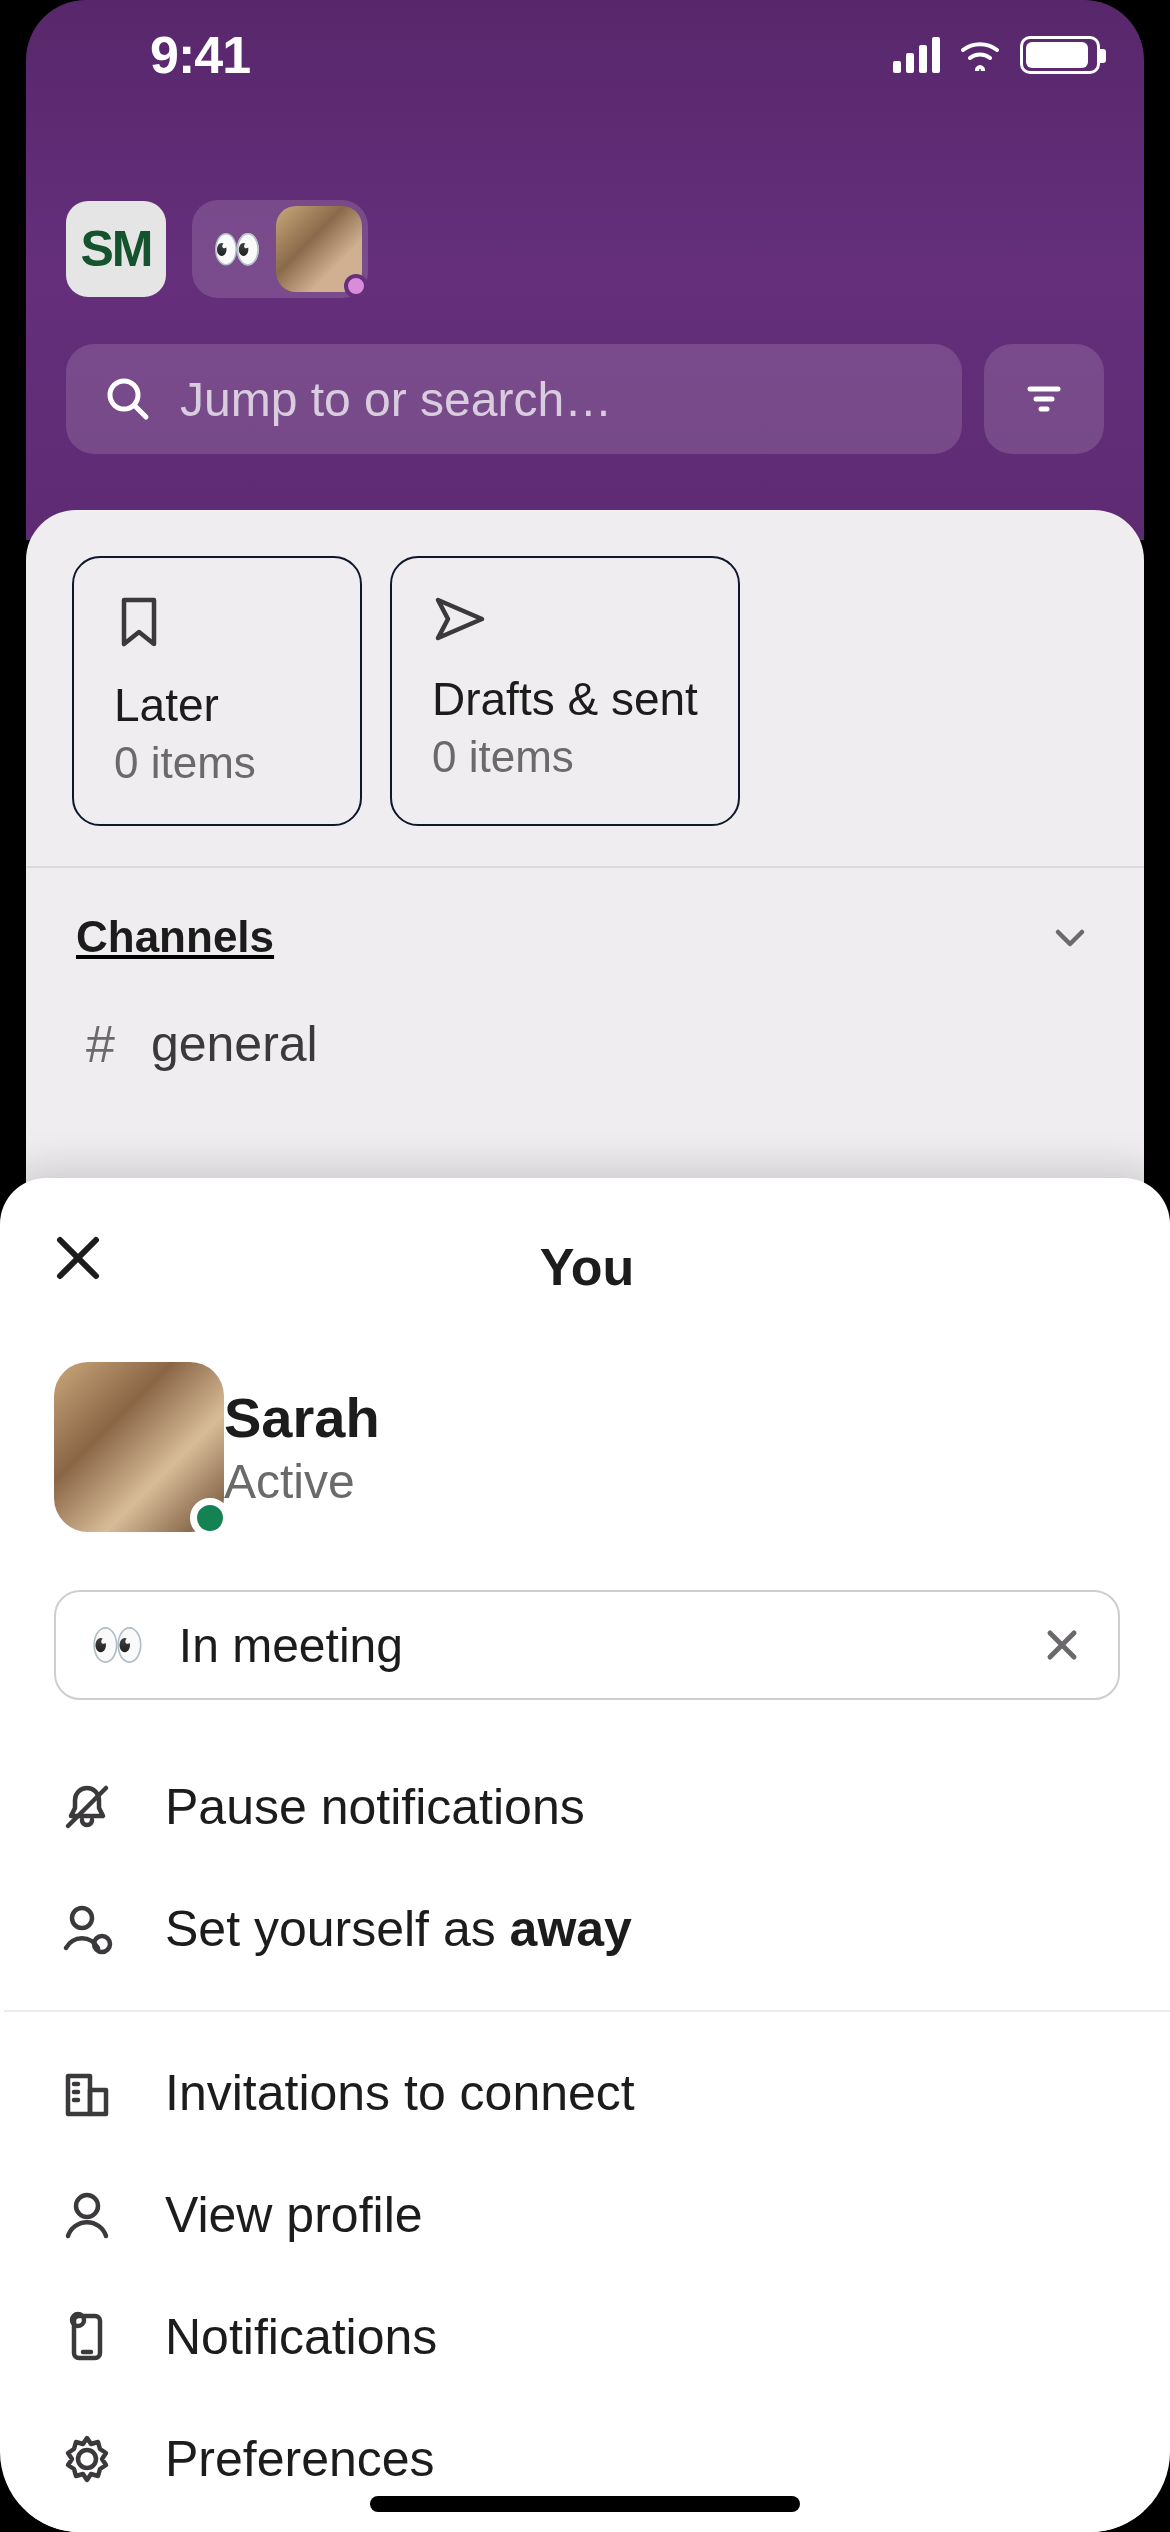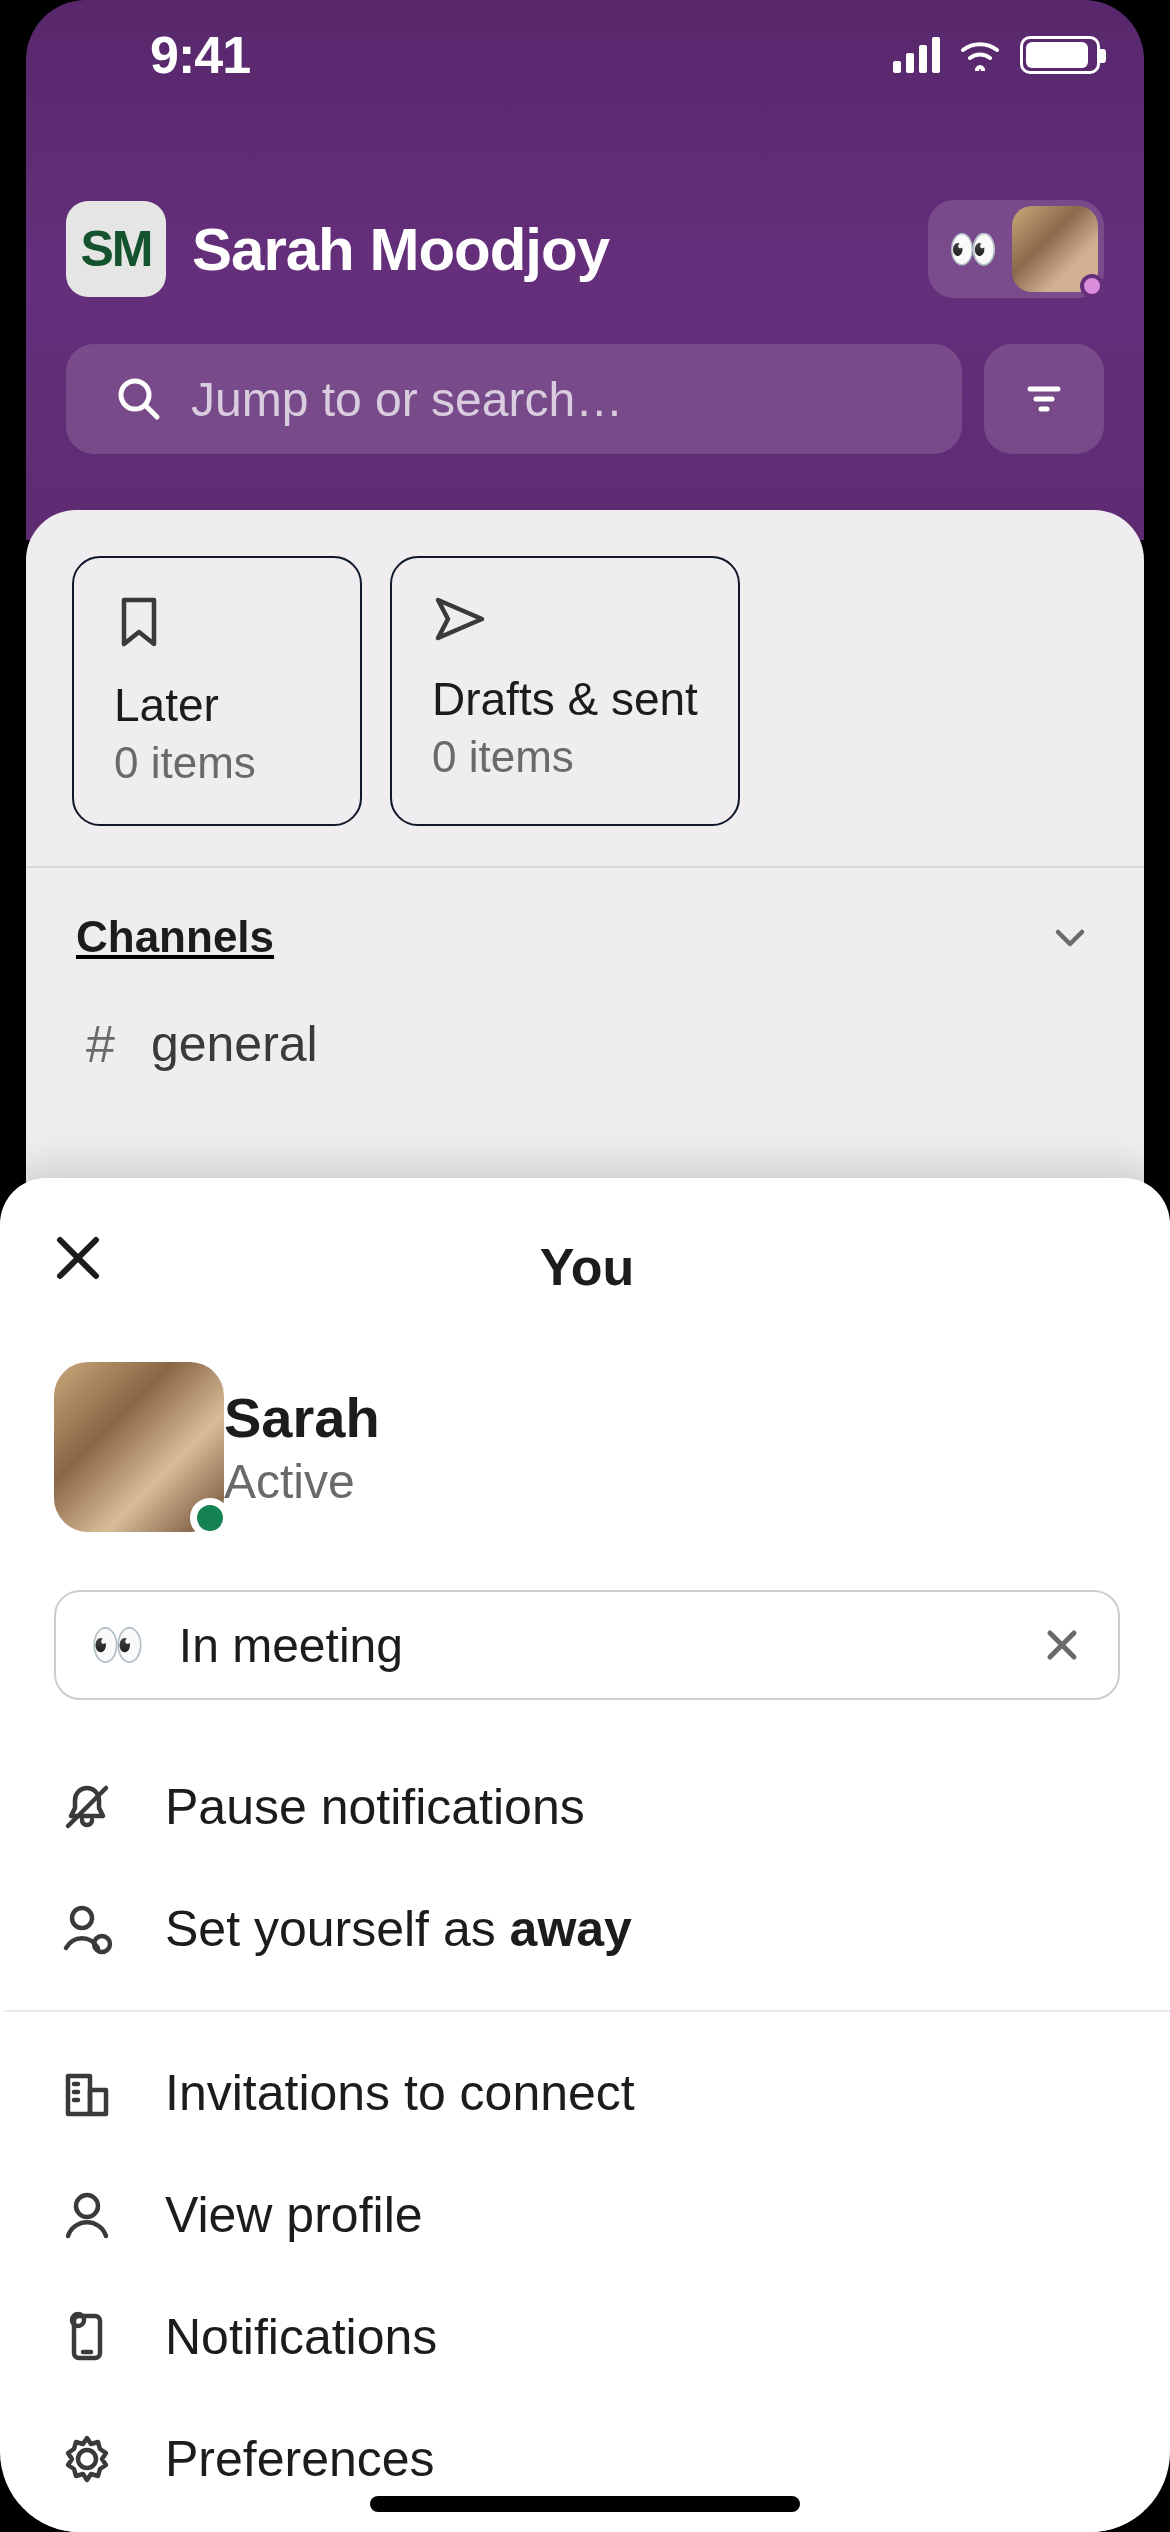--- a/index.html
+++ b/index.html
@@ -23,21 +23,21 @@
   .hdr-row { display: flex; align-items: center; padding: 80px 40px 0 40px; gap: 26px; }
   .ws-badge { width: 100px; height: 96px; border-radius: 22px; background: #e5e5e5; display: flex; align-items: center; justify-content: center; font-size: 50px; font-weight: 800; color: #14532d; letter-spacing: -2px; }
   .ws-title { color: #fff; font-size: 60px; font-weight: 800; flex: 1; letter-spacing: -1px; }
   .status-pill { display: flex; align-items: center; gap: 0; background: rgba(255,255,255,0.14); border-radius: 26px; padding: 6px; }
   .status-pill .emoji { font-size: 40px; padding: 8px 14px; }
   .avatar-sm { width: 86px; height: 86px; border-radius: 20px; position: relative; overflow: visible; }
   .avatar-sm .img { width: 100%; height: 100%; border-radius: 20px; background: linear-gradient(135deg,#c9a87a 0%, #8a6a4a 40%, #d0b090 70%); background-size: cover; }
   .avatar-sm .presence { position: absolute; right: -6px; bottom: -6px; width: 24px; height: 24px; border-radius: 50%; background: #d98cd9; border: 4px solid #652f7b; }
 
   .search-row { display: flex; gap: 22px; padding: 46px 40px 0 40px; }
-  .search-box { flex: 1; height: 110px; background: rgba(255,255,255,0.14); border-radius: 28px; display: flex; align-items: center; padding: 0 49px; gap: 28px; }
+  .search-box { flex: 1; height: 110px; background: rgba(255,255,255,0.14); border-radius: 28px; display: flex; align-items: center; padding: 0 38px; gap: 28px; }
   .search-box .ph { color: rgba(255,255,255,0.72); font-size: 48px; }
   .filter-btn { width: 120px; height: 110px; background: rgba(255,255,255,0.14); border-radius: 28px; display: flex; align-items: center; justify-content: center; }
 
   
   .main { position: absolute; top: 510px; left: 26px; right: 26px; bottom: 0; background: #efedef; border-radius: 50px 50px 0 0; z-index: 3; padding-top: 46px; }
   .cards { display: flex; gap: 28px; padding: 0 46px 40px 46px; }
   .card { border: 2px solid #0f172a; border-radius: 28px; padding: 36px 40px; background: #efedef; min-width: 290px; }
   .card .ic { margin-bottom: 28px; }
   .card .title { font-size: 46px; color: #1d1c1d; font-weight: 400; margin-bottom: 6px; }
   .card .sub { font-size: 44px; color: #6b696b; }
@@ -98,21 +98,20 @@
       </svg>
       <div class="battery">
           <div class="fill"></div>
         </div>
     </div>
   </div>
 
   <div class="header">
     <div class="hdr-row">
       <div class="ws-badge">SM</div>
-      <div class="ws-title">Sarah Moodjoy</div>
       <div class="status-pill">
         <span class="emoji">👀</span>
         <div class="avatar-sm">
           <div class="img"></div>
           <div class="presence"></div>
         </div>
       </div>
     </div>
     <div class="search-row">
       <div class="search-box">

